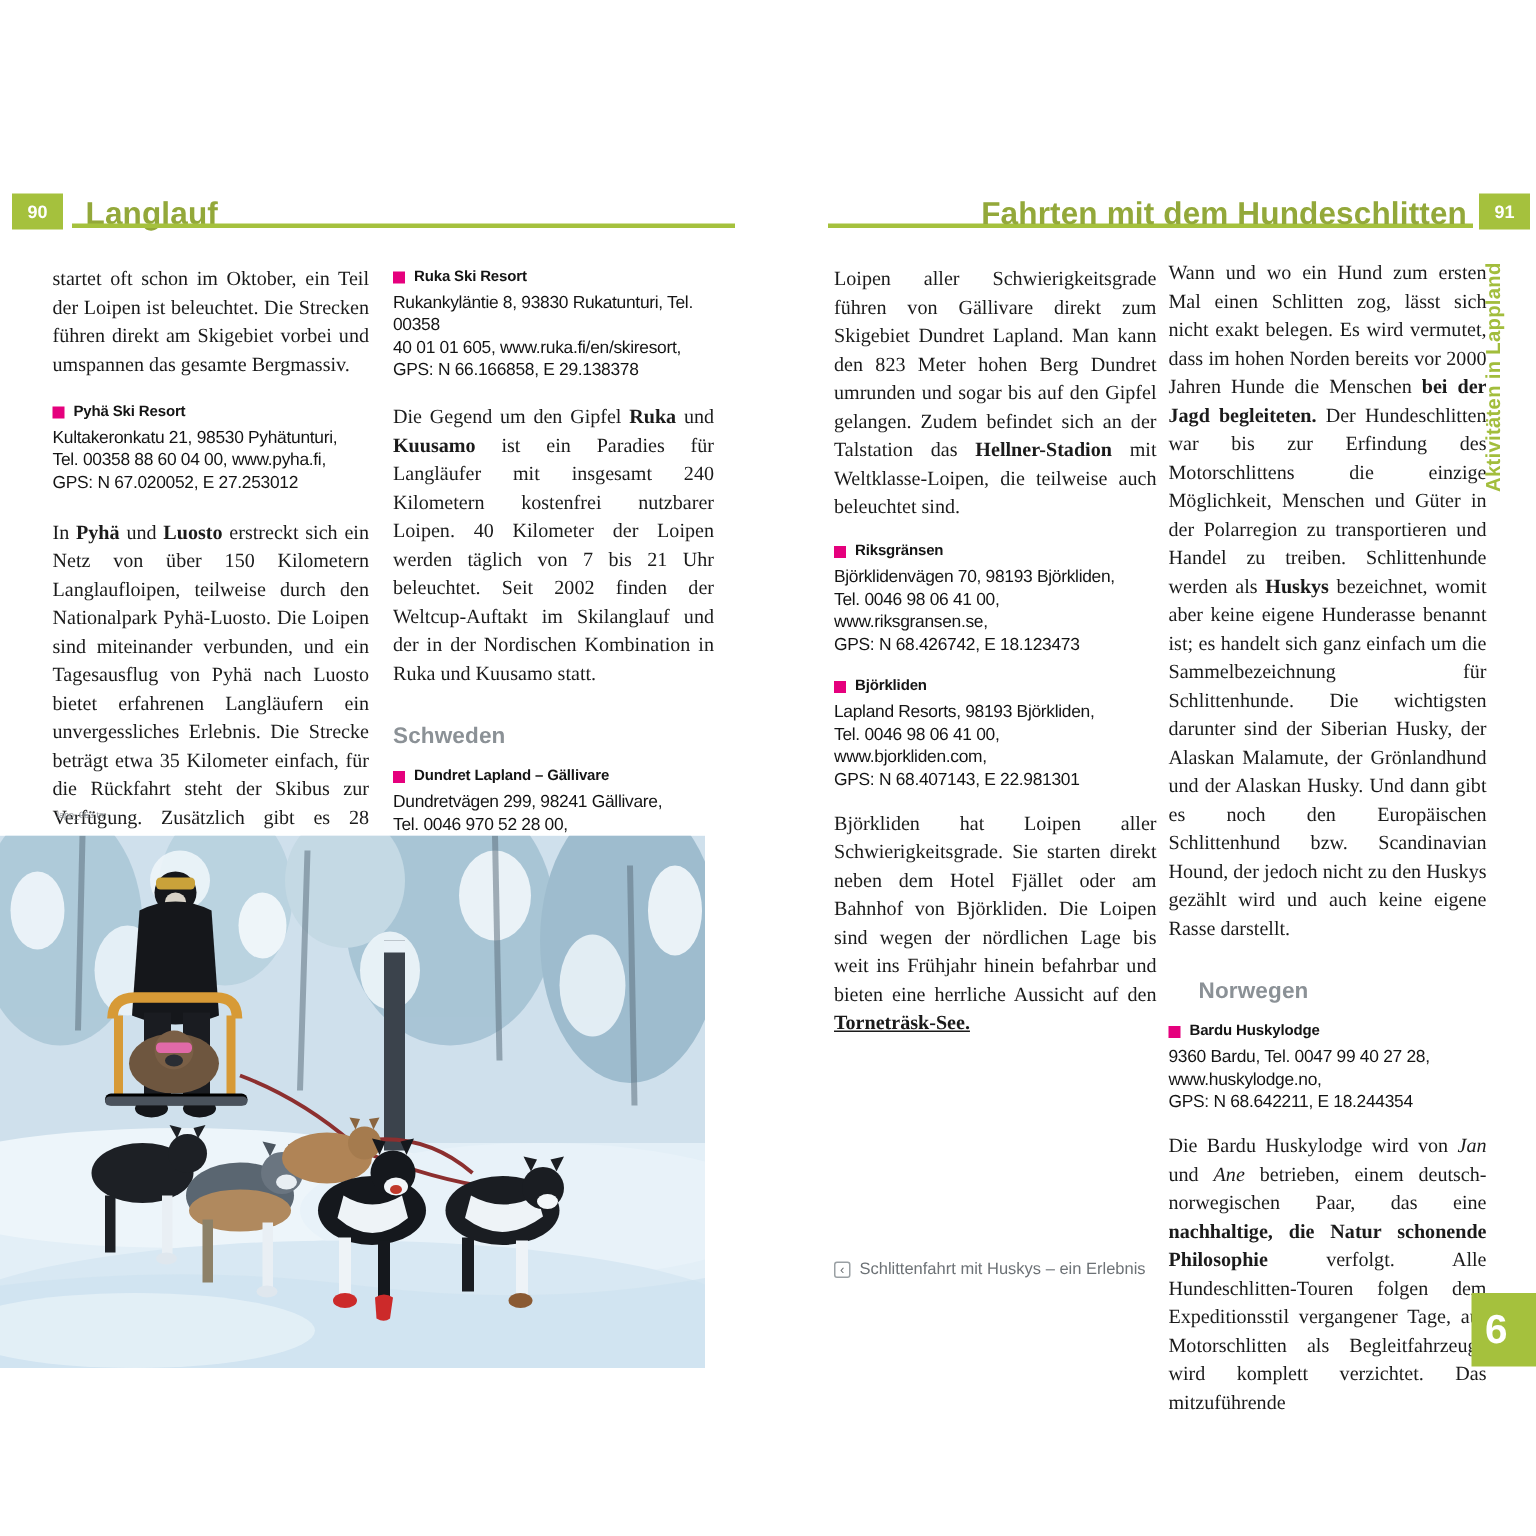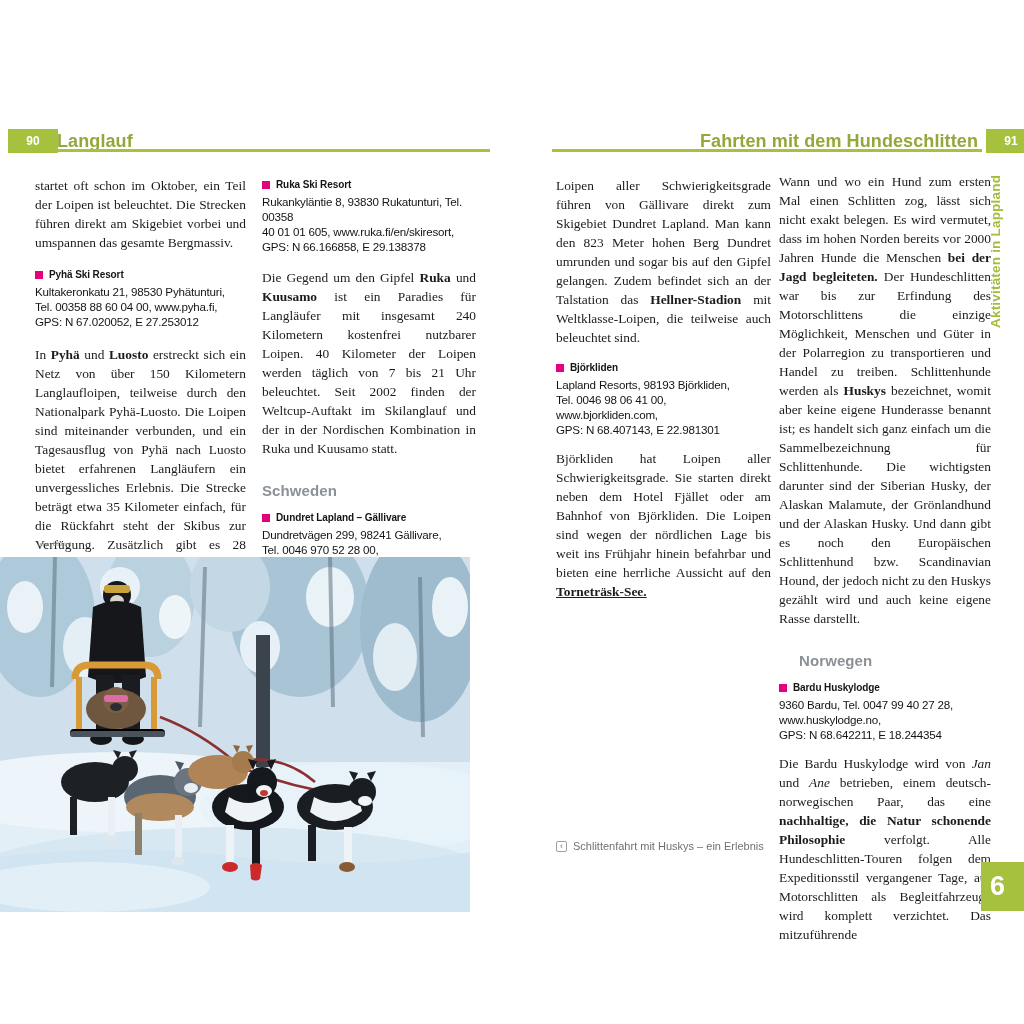--- a/index.html
+++ b/index.html
@@ -3,26 +3,26 @@
 <meta charset="utf-8">
 <style>
   * { margin:0; padding:0; box-sizing:border-box; }
   html,body { width:1024px; height:1024px; background:#ffffff; overflow:hidden; }
   body { font-family:"Liberation Serif", serif; color:#1b1b1b; position:relative; }
 
   .abs { position:absolute; }
 
   
   .pagenum-box {
-    width:50px; height:24px; background:#a5c13d; color:#ffffff;
+    width:34px; height:24px; background:#a5c13d; color:#ffffff;
     font-family:"Liberation Sans", sans-serif; font-weight:bold; font-size:12px;
     display:flex; align-items:center; justify-content:center;
   }
   .runhead-title {
-    font-family:"Liberation Sans", sans-serif; font-weight:bold; font-size:18px;
+    font-family:"Liberation Sans", sans-serif; font-weight:bold; font-size:21px;
     color:#93a83a; letter-spacing:0.1px;
   }
   .runhead-rule { height:2.5px; background:#a5c13d; }
 
   
   .col { position:absolute; }
   .body-para {
     font-size:13.4px; line-height:19px; text-align:justify;
     color:#1b1b1b;
   }
@@ -261,20 +261,29 @@
       <ellipse cx="347" cy="310" rx="8" ry="5" fill="#8a5a33"></ellipse>
     </g>
 
     <ellipse cx="90" cy="330" rx="120" ry="25" fill="#e6f1f8" opacity="0.8"></ellipse>
   </svg>
 </div>
 
 <div class="col" style="left:556px; top:176px; width:215px;">
   <p class="body-para mb12"><span>Loipen aller Schwierigkeitsgrade führen von Gällivare direkt zum Skigebiet Dundret Lapland. Man kann den 823 Meter hohen Berg Dundret umrunden und sogar bis auf den Gipfel gelangen. Zudem befindet sich an der Talstation das </span><span style="font-weight: bold;">Hellner-Stadion</span><span> mit Weltklasse-Loipen, die teilweise auch beleuchtet sind.</span></p>
 
+  <div class="mb12">
+    <div class="addr-name">
+      <span class="bullet-sq"></span>
+      <span>Riksgränsen</span>
+    </div>
+    <div class="addr">Björklidenvägen 70, 98193 Björkliden,</div>
+    <div class="addr">Tel. 0046 98 06 41 00, www.riksgransen.se,</div>
+    <div class="addr">GPS: N 68.426742, E 18.123473</div>
+  </div>
 
 
   <div class="mb12">
     <div class="addr-name">
       <span class="bullet-sq"></span>
       <span>Björkliden</span>
     </div>
     <div class="addr">Lapland Resorts, 98193 Björkliden,</div>
     <div class="addr">Tel. 0046 98 06 41 00, www.bjorkliden.com,</div>
     <div class="addr">GPS: N 68.407143, E 22.981301</div>

